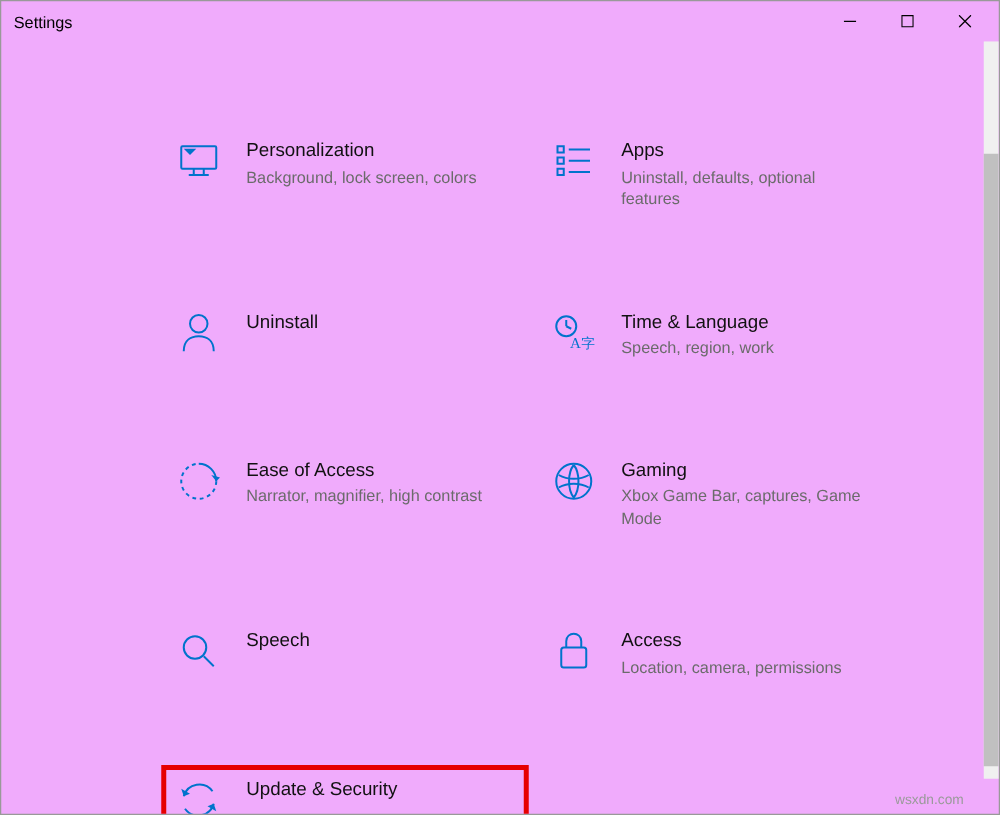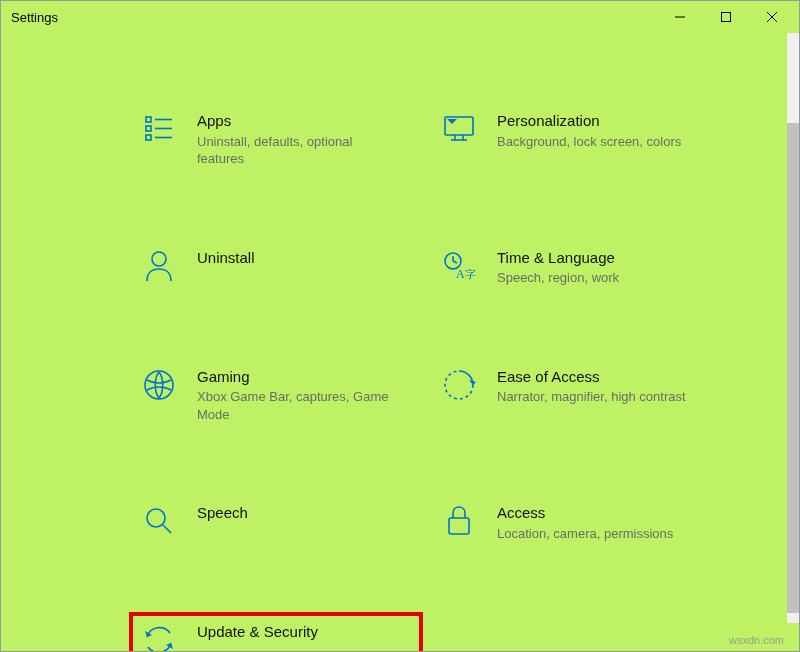--- a/index.html
+++ b/index.html
@@ -9,21 +9,21 @@
     background: #ffffff;
     width: 800px;
     height: 652px;
     overflow: hidden;
     position: relative;
   }
   .window {
     width: 800px;
     height: 652px;
     border: 1px solid #999;
-    background: #bef264;
+    background: #f0abfc;
     display: flex;
     flex-direction: column;
   }
   .titlebar {
     height: 32px;
     display: flex;
     align-items: center;
     padding: 0 4px 0 10px;
     font-size: 13px;
     color: #000;
@@ -102,21 +102,21 @@
   .scroll-thumb {
     position: absolute;
     right: 0;
     width: 12px;
     background: #c0c0c0;
     top: 90px;
     height: 490px;
   }
   .watermark {
     position: absolute;
-    right: 16px;
+    right: 29px;
     bottom: 6px;
     font-size: 11px;
     color: #9a9a9a;
   }
 </style>
 </head>
 <body>
 
 <div class="window">
   <div class="titlebar">
@@ -138,53 +138,53 @@
           <line x1="10" y1="0" x2="0" y2="10" stroke="#000" stroke-width="1"></line>
         </svg>
     </div>
   </div>
 
   <div class="content">
     <div class="grid">
 
       <div class="tile">
         <div class="icon-wrap">
+          <svg width="34" height="30" viewBox="0 0 34 30">
+              <rect x="3" y="3" width="28" height="18" rx="1"></rect>
+              <line x1="13" y1="21" x2="13" y2="26"></line>
+              <line x1="21" y1="21" x2="21" y2="26"></line>
+              <line x1="9" y1="26" x2="25" y2="26"></line>
+              <path d="M5 5 L15 5 L10 10 Z" fill="#0073cc" stroke="none"></path>
+            </svg>
+        </div>
+        <div class="text-wrap">
+          <div class="title">Personalization</div>
+          <div class="desc">Background, lock screen, colors</div>
+        </div>
+      </div>
+
+      <div class="tile">
+        <div class="icon-wrap">
           <svg width="32" height="30" viewBox="0 0 32 30">
               <rect x="3" y="3" width="5" height="5"></rect>
               <rect x="3" y="12" width="5" height="5"></rect>
               <rect x="3" y="21" width="5" height="5"></rect>
               <line x1="12" y1="5.5" x2="29" y2="5.5"></line>
               <line x1="12" y1="14.5" x2="29" y2="14.5"></line>
               <line x1="12" y1="23.5" x2="29" y2="23.5"></line>
             </svg>
         </div>
         <div class="text-wrap">
           <div class="title">Apps</div>
           <div class="desc">Uninstall, defaults, optional features</div>
         </div>
       </div>
 
       <div class="tile">
         <div class="icon-wrap">
-          <svg width="34" height="30" viewBox="0 0 34 30">
-              <rect x="3" y="3" width="28" height="18" rx="1"></rect>
-              <line x1="13" y1="21" x2="13" y2="26"></line>
-              <line x1="21" y1="21" x2="21" y2="26"></line>
-              <line x1="9" y1="26" x2="25" y2="26"></line>
-              <path d="M5 5 L15 5 L10 10 Z" fill="#0073cc" stroke="none"></path>
-            </svg>
-        </div>
-        <div class="text-wrap">
-          <div class="title">Personalization</div>
-          <div class="desc">Background, lock screen, colors</div>
-        </div>
-      </div>
-
-      <div class="tile">
-        <div class="icon-wrap">
           <svg width="30" height="34" viewBox="0 0 30 34">
               <circle cx="15" cy="10" r="7"></circle>
               <path d="M3 32 C3 23 9 20 15 20 C21 20 27 23 27 32"></path>
             </svg>
         </div>
         <div class="text-wrap">
           <div class="title">Uninstall</div>
         </div>
       </div>
 
@@ -200,43 +200,43 @@
         </div>
         <div class="text-wrap">
           <div class="title">Time &amp; Language</div>
           <div class="desc">Speech, region, work</div>
         </div>
       </div>
 
       <div class="tile">
         <div class="icon-wrap">
           <svg width="34" height="34" viewBox="0 0 34 34">
+              <path d="M31 17 A14 14 0 1 1 17 3" stroke-dasharray="3 3"></path>
+              <path d="M17 3 A14 14 0 0 1 31 17"></path>
+              <polygon points="31,17 27,12 34,14" fill="#0073cc" stroke="none"></polygon>
+            </svg>
+        </div>
+        <div class="text-wrap">
+          <div class="title">Ease of Access</div>
+          <div class="desc">Narrator, magnifier, high contrast</div>
+        </div>
+      </div>
+
+      <div class="tile">
+        <div class="icon-wrap">
+          <svg width="34" height="34" viewBox="0 0 34 34">
               <circle cx="17" cy="17" r="14"></circle>
               <path d="M17 4 C12 10 12 24 17 30 C22 24 22 10 17 4"></path>
               <path d="M5 12 C12 16 22 16 29 12"></path>
               <path d="M5 22 C12 18 22 18 29 22"></path>
             </svg>
         </div>
         <div class="text-wrap">
           <div class="title">Gaming</div>
           <div class="desc">Xbox Game Bar, captures, Game Mode</div>
-        </div>
-      </div>
-
-      <div class="tile">
-        <div class="icon-wrap">
-          <svg width="34" height="34" viewBox="0 0 34 34">
-              <path d="M31 17 A14 14 0 1 1 17 3" stroke-dasharray="3 3"></path>
-              <path d="M17 3 A14 14 0 0 1 31 17"></path>
-              <polygon points="31,17 27,12 34,14" fill="#0073cc" stroke="none"></polygon>
-            </svg>
-        </div>
-        <div class="text-wrap">
-          <div class="title">Ease of Access</div>
-          <div class="desc">Narrator, magnifier, high contrast</div>
         </div>
       </div>
 
       <div class="tile">
         <div class="icon-wrap">
           <svg width="32" height="32" viewBox="0 0 32 32">
               <circle cx="13" cy="13" r="9"></circle>
               <line x1="20" y1="20" x2="28" y2="28"></line>
             </svg>
         </div>

